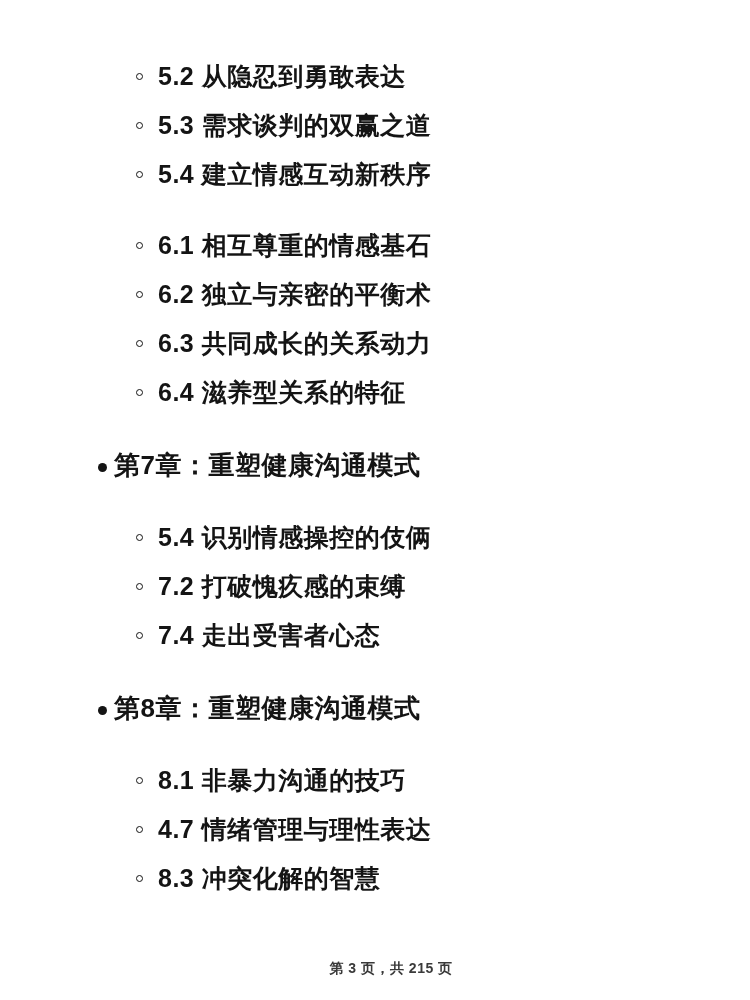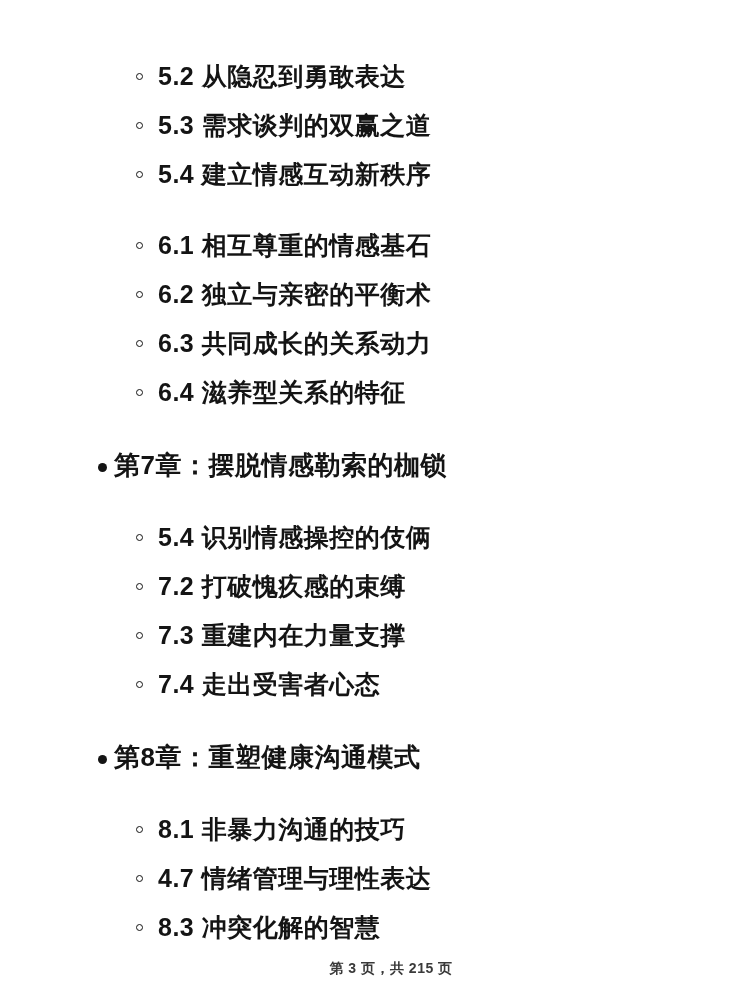--- a/index.html
+++ b/index.html
@@ -107,27 +107,26 @@
 
 
     <div class="group">
       <div class="section">6.1 相互尊重的情感基石</div>
       <div class="section">6.2 独立与亲密的平衡术</div>
       <div class="section">6.3 共同成长的关系动力</div>
       <div class="section">6.4 滋养型关系的特征</div>
     </div>
 
     <div class="group">
-      <div class="chapter">第7章：摆脱情感勒索的枷锁</div>
+      <div class="chapter">第7章：重塑健康沟通模式</div>
     </div>
 
     <div class="group">
       <div class="section">5.4 识别情感操控的伎俩</div>
       <div class="section">7.2 打破愧疚感的束缚</div>
-      <div class="section">7.3 重建内在力量支撑</div>
       <div class="section">7.4 走出受害者心态</div>
     </div>
 
     <div class="group">
       <div class="chapter">第8章：重塑健康沟通模式</div>
     </div>
 
     <div class="group">
       <div class="section">8.1 非暴力沟通的技巧</div>
       <div class="section">4.7 情绪管理与理性表达</div>

